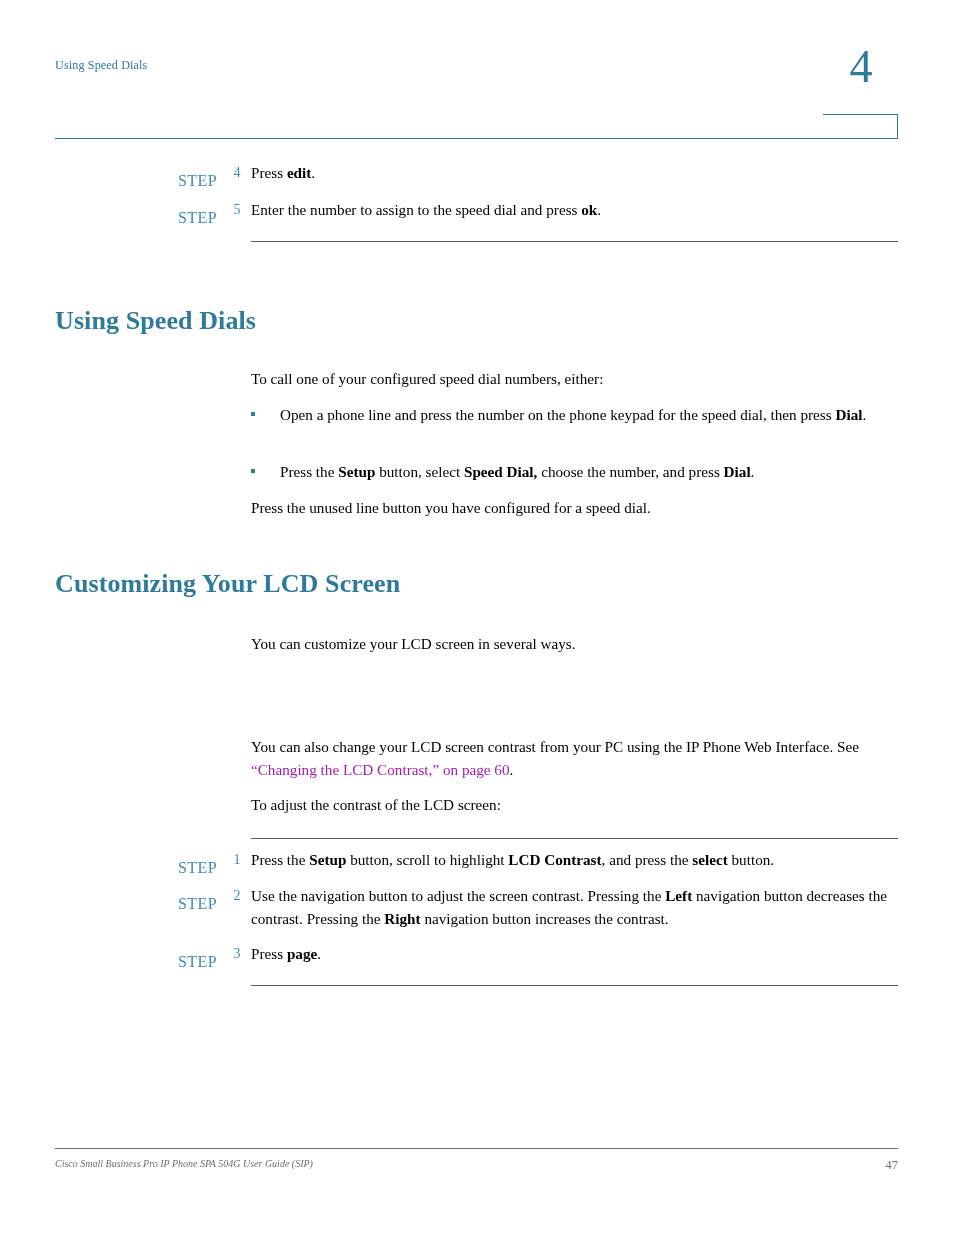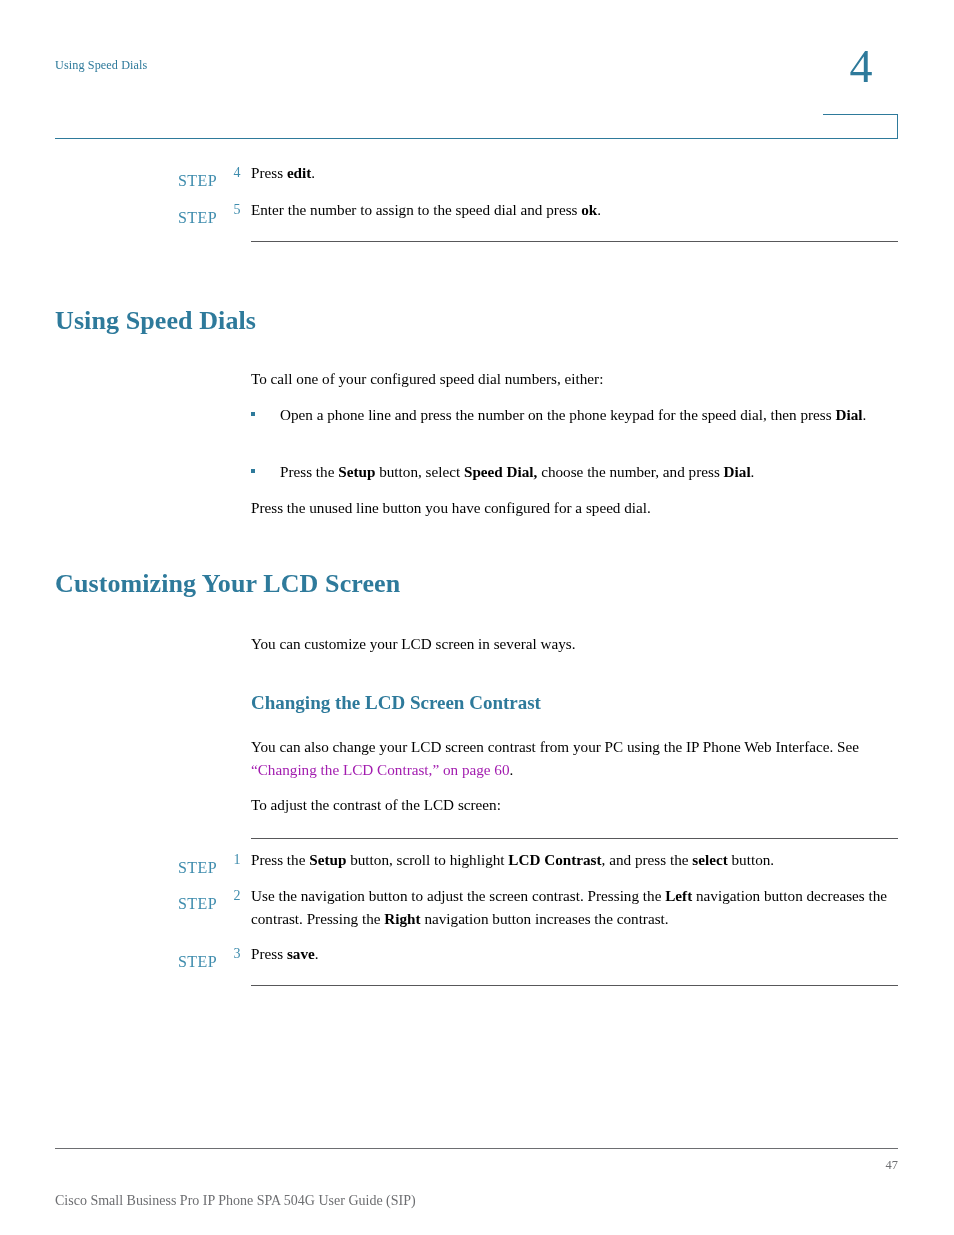--- a/index.html
+++ b/index.html
@@ -177,23 +177,24 @@
     position: absolute;
     left: 55px;
     top: 1148px;
     width: 843px;
     height: 1px;
     background: #6d6e71;
   }
   .footer-left {
     position: absolute;
     left: 55px;
-    top: 1193px;
-    font-size: 14px;
+    top: 1158px;
+    font-size: 10px;
     color: #6d6e71;
+    font-style: italic;
   }
   .footer-right {
     position: absolute;
     left: 838px;
     top: 1158px;
     width: 60px;
     text-align: right;
     font-size: 12.4px;
     color: #6d6e71;
   }
@@ -240,21 +241,20 @@
     <span class="bullet-mark"></span>
     <span class="bullet-text"><span>Open a phone line and press the number on the phone keypad for the speed dial, then press </span><b>Dial</b><span>.</span></span>
   </div>
 
   <div class="body-text" style="top:497px;">Press the unused line button you have configured for a speed dial.</div>
 
   <h1 class="h1" style="top:570px; margin:0;">Customizing Your LCD Screen</h1>
 
   <div class="body-text" style="top:633px;">You can customize your LCD screen in several ways.</div>
 
-  <h2 class="h2" style="top:693px; margin:0;">Changing the LCD Screen Contrast</h2>
 
   <div class="body-text" style="top:736px;"><span>You can also change your LCD screen contrast from your PC using the IP Phone Web Interface. See </span><span class="link">“Changing the LCD Contrast,” on page 60</span><span>.</span></div>
 
   <div class="body-text" style="top:794px;">To adjust the contrast of the LCD screen:</div>
 
   <div class="rule" style="top:838px;"></div>
 
   <div class="step" style="top:849px;">
     <span class="step-label">STEP</span>
     <span class="step-num">1</span>
@@ -263,21 +263,21 @@
 
   <div class="step" style="top:885px;">
     <span class="step-label">STEP</span>
     <span class="step-num">2</span>
     <span class="step-text"><span>Use the navigation button to adjust the screen contrast. Pressing the </span><b>Left</b><span> navigation button decreases the contrast. Pressing the </span><b>Right</b><span> navigation button increases the contrast.</span></span>
   </div>
 
   <div class="step" style="top:943px;">
     <span class="step-label">STEP</span>
     <span class="step-num">3</span>
-    <span class="step-text"><span>Press </span><b>save</b><span>.</span></span>
+    <span class="step-text"><span>Press </span><b>page</b><span>.</span></span>
   </div>
 
   <div class="rule" style="top:985px;"></div>
 
   <div class="footer-rule"></div>
   <div class="footer-left">Cisco Small Business Pro IP Phone SPA 504G User Guide (SIP)</div>
   <div class="footer-right">47</div>
 
 </div>
 

